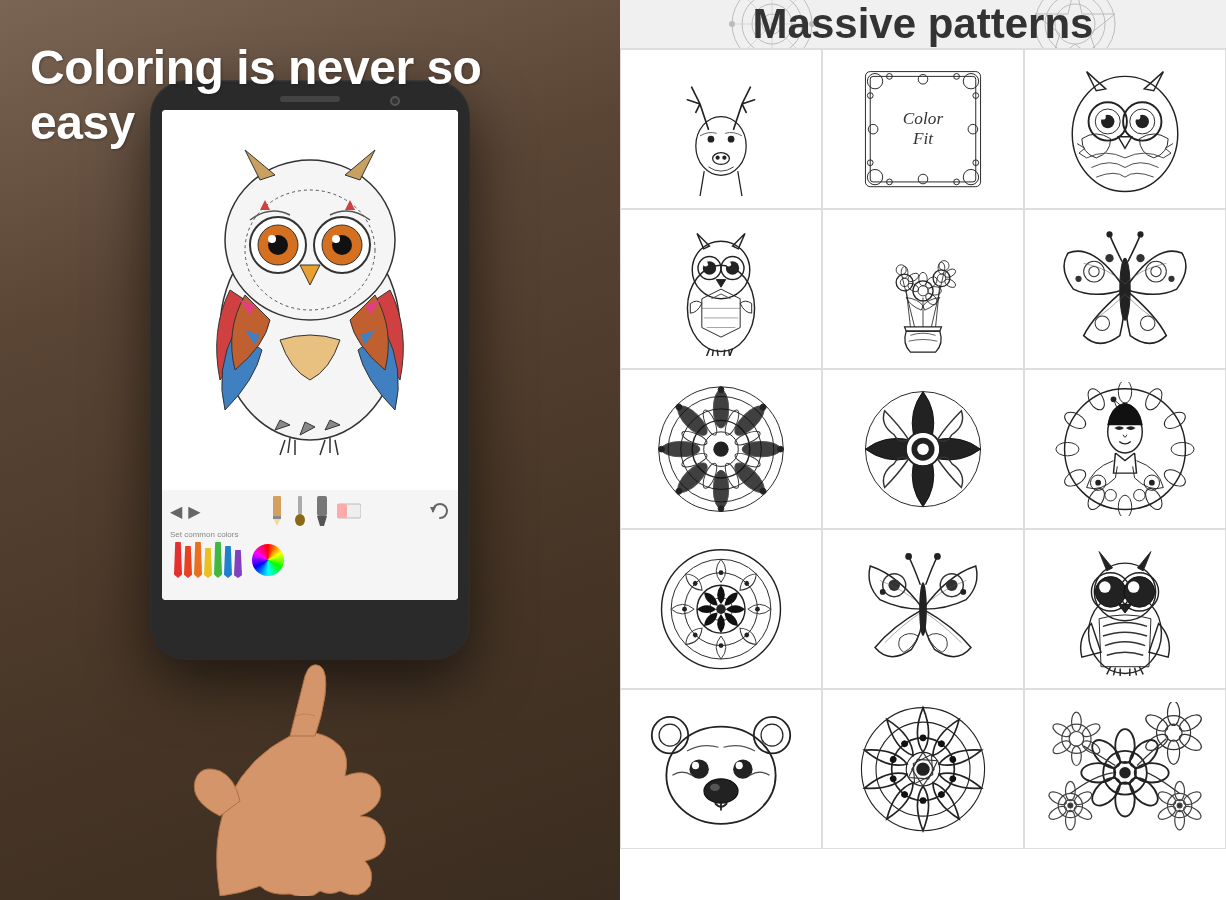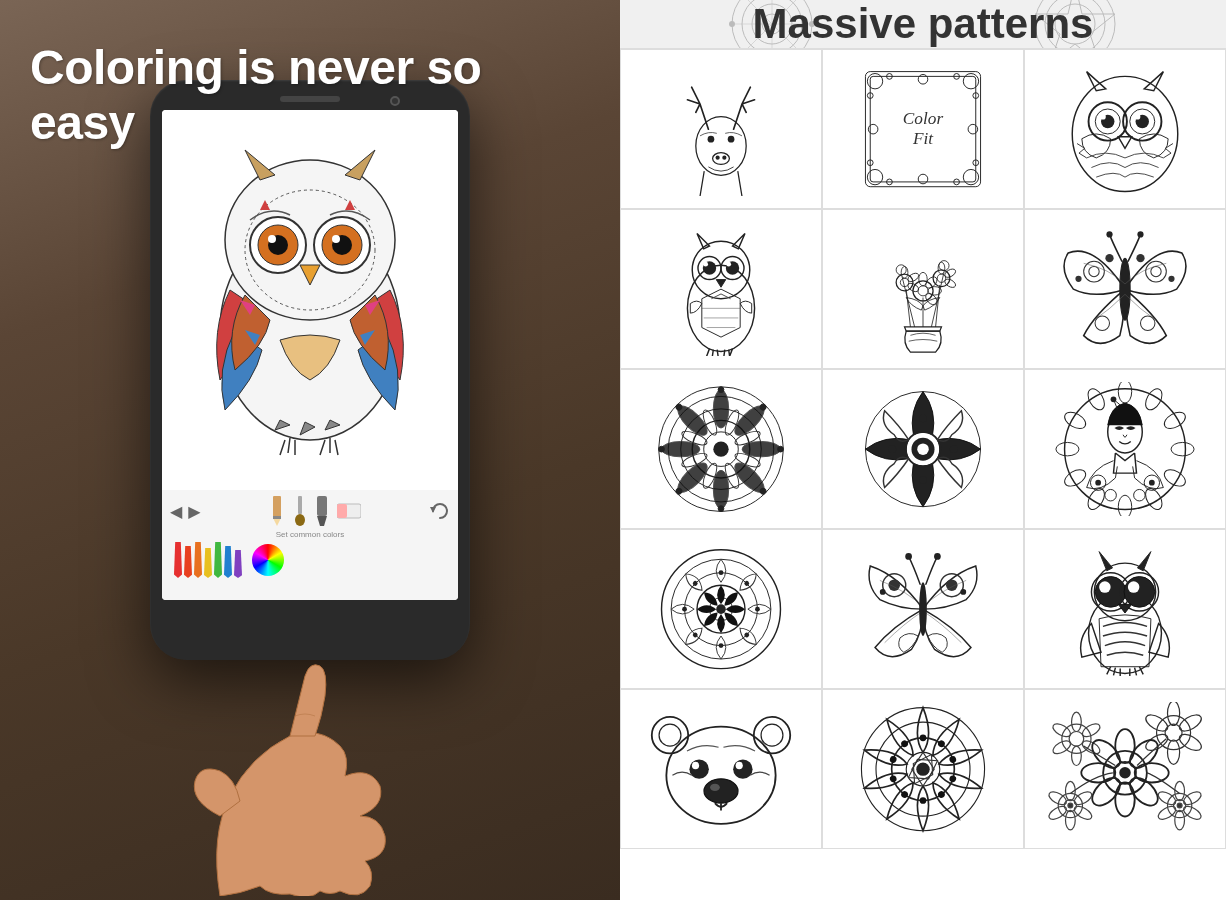--- a/index.html
+++ b/index.html
@@ -135,21 +135,20 @@
       display: flex;
       gap: 8px;
       align-items: center;
       flex: 1;
       justify-content: center;
     }
 
     .set-colors-label {
       font-size: 8px;
       color: #888;
-      text-align: center;
       margin-bottom: 3px;
     }
 
     .color-pencils {
       display: flex;
       gap: 2px;
       align-items: flex-end;
       height: 36px;
       padding: 0 4px;
     }

